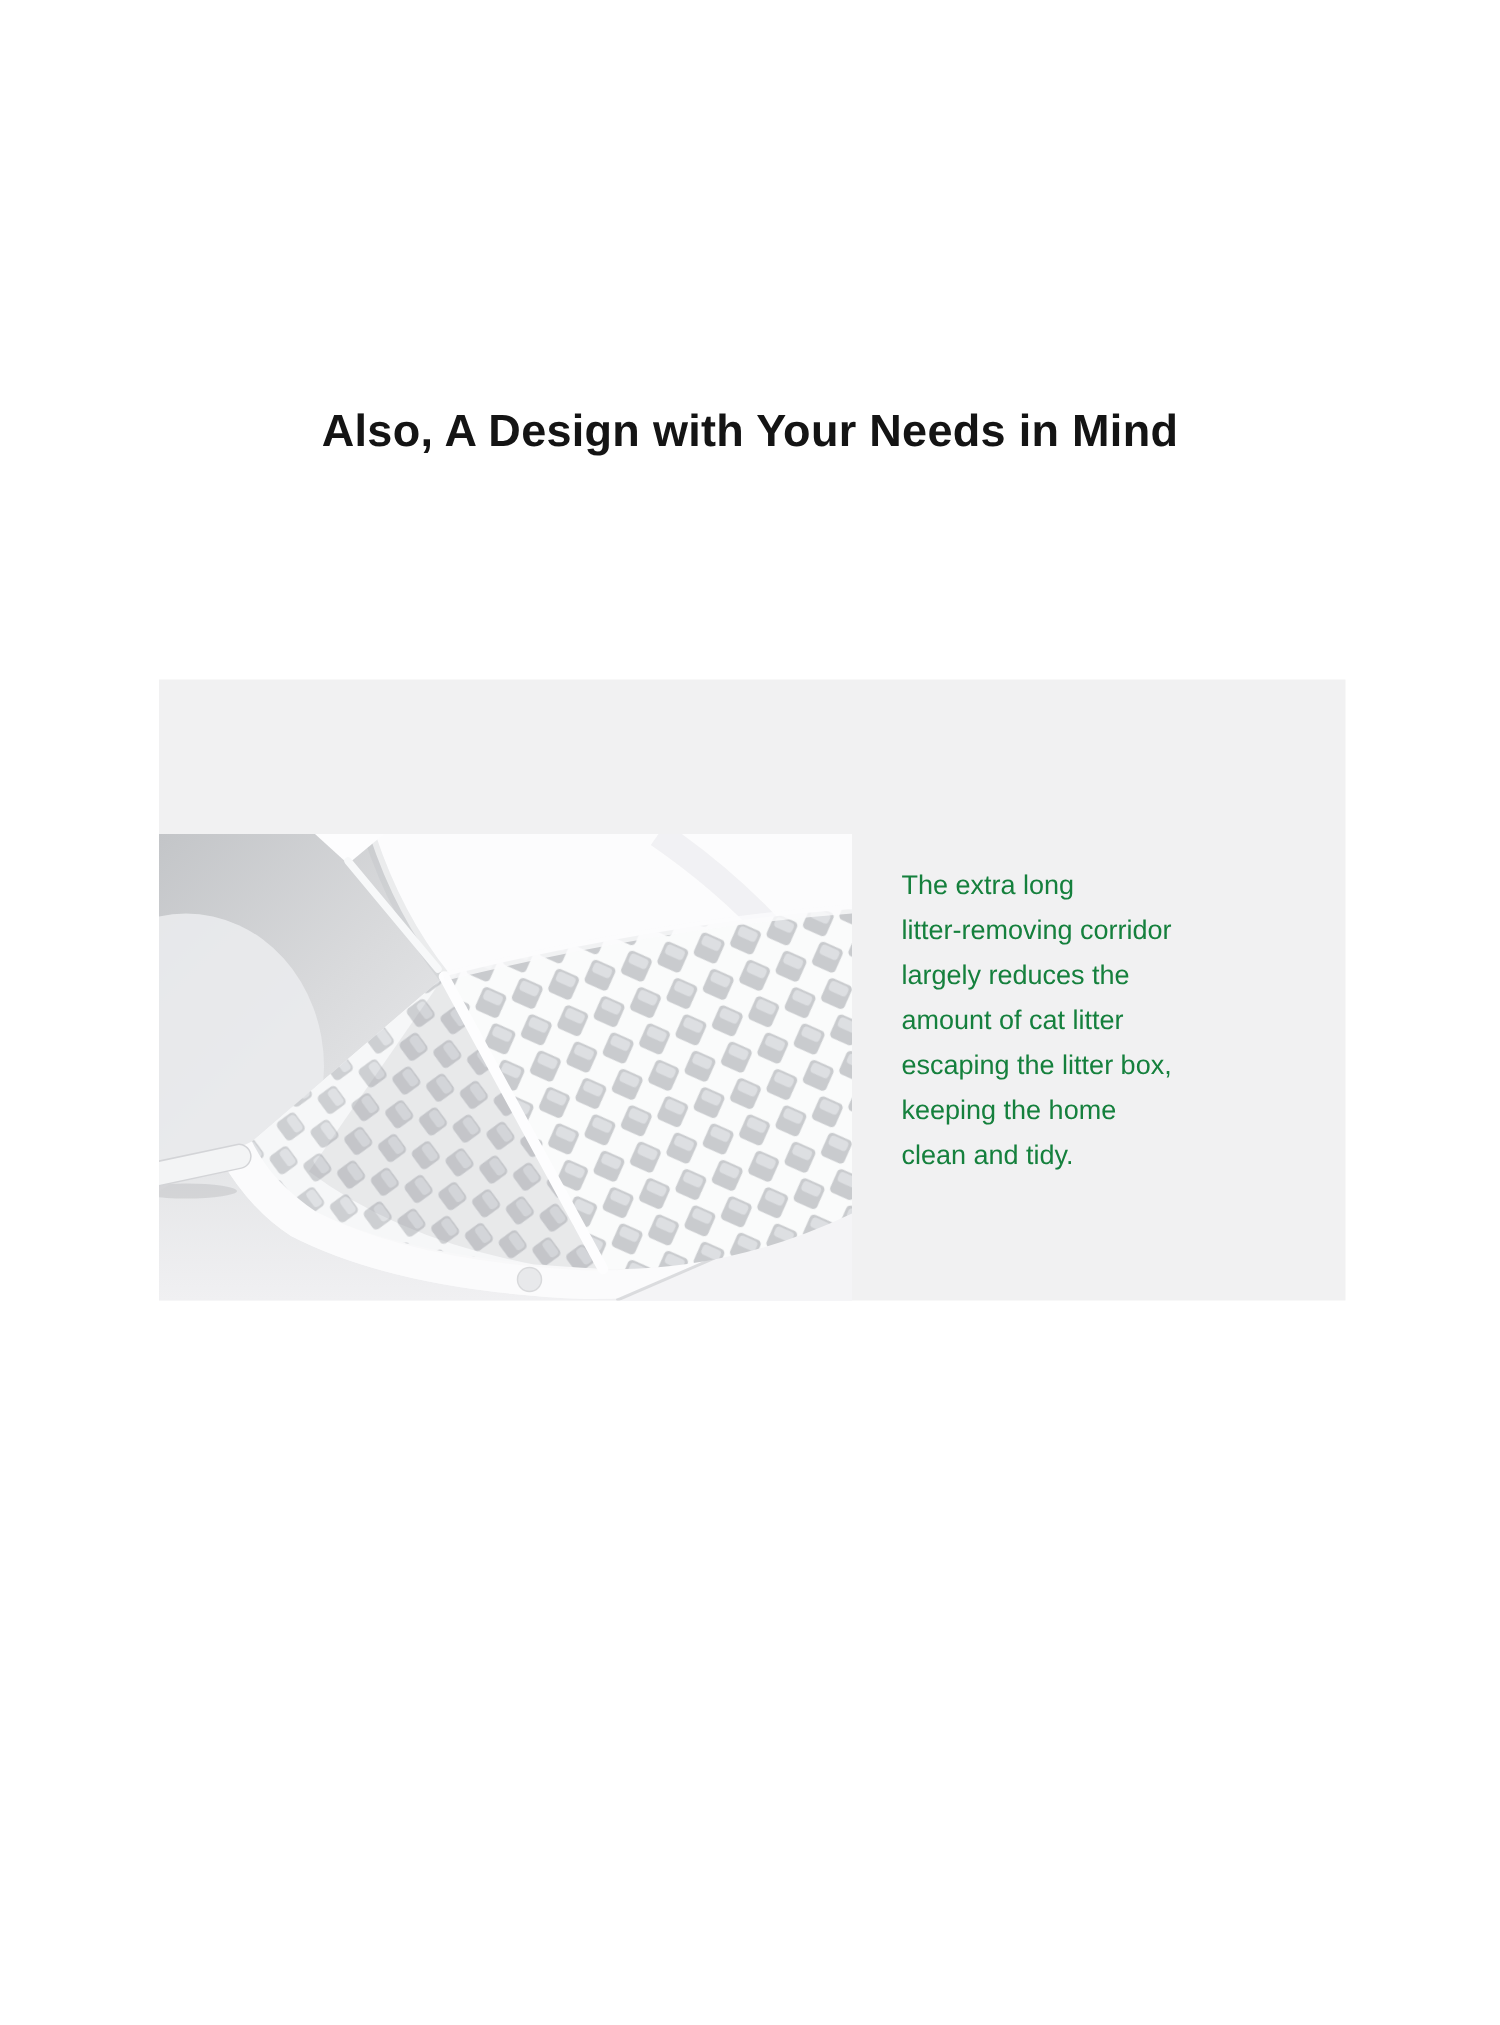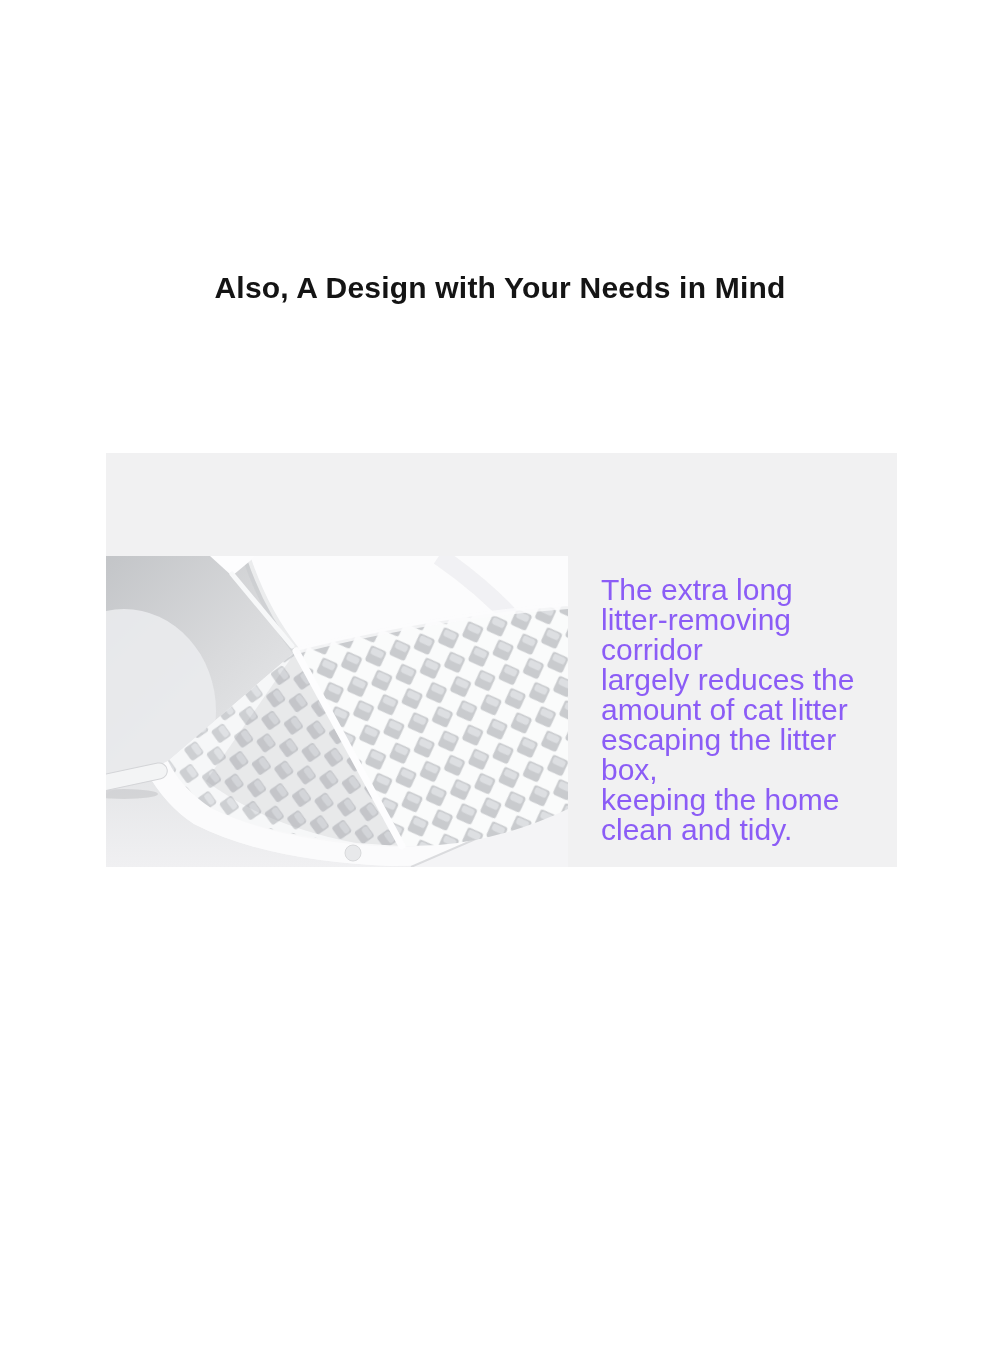--- a/index.html
+++ b/index.html
@@ -44,23 +44,23 @@
   .feature-photo svg {
     display: block;
     width: 462px;
     height: 311px;
   }
   .feature-text {
     position: absolute;
     left: 495px;
     top: 122px;
     width: 280px;
-    font-size: 30px;
+    font-size: 18px;
     line-height: 30px;
-    color: #8b5cf6;
+    color: #15803d;
     white-space: pre-line;
   }
 </style>
 </head>
 <body>
 
 <div class="page">
 
   <div class="heading">Also, A Design with Your Needs in Mind</div>
 

